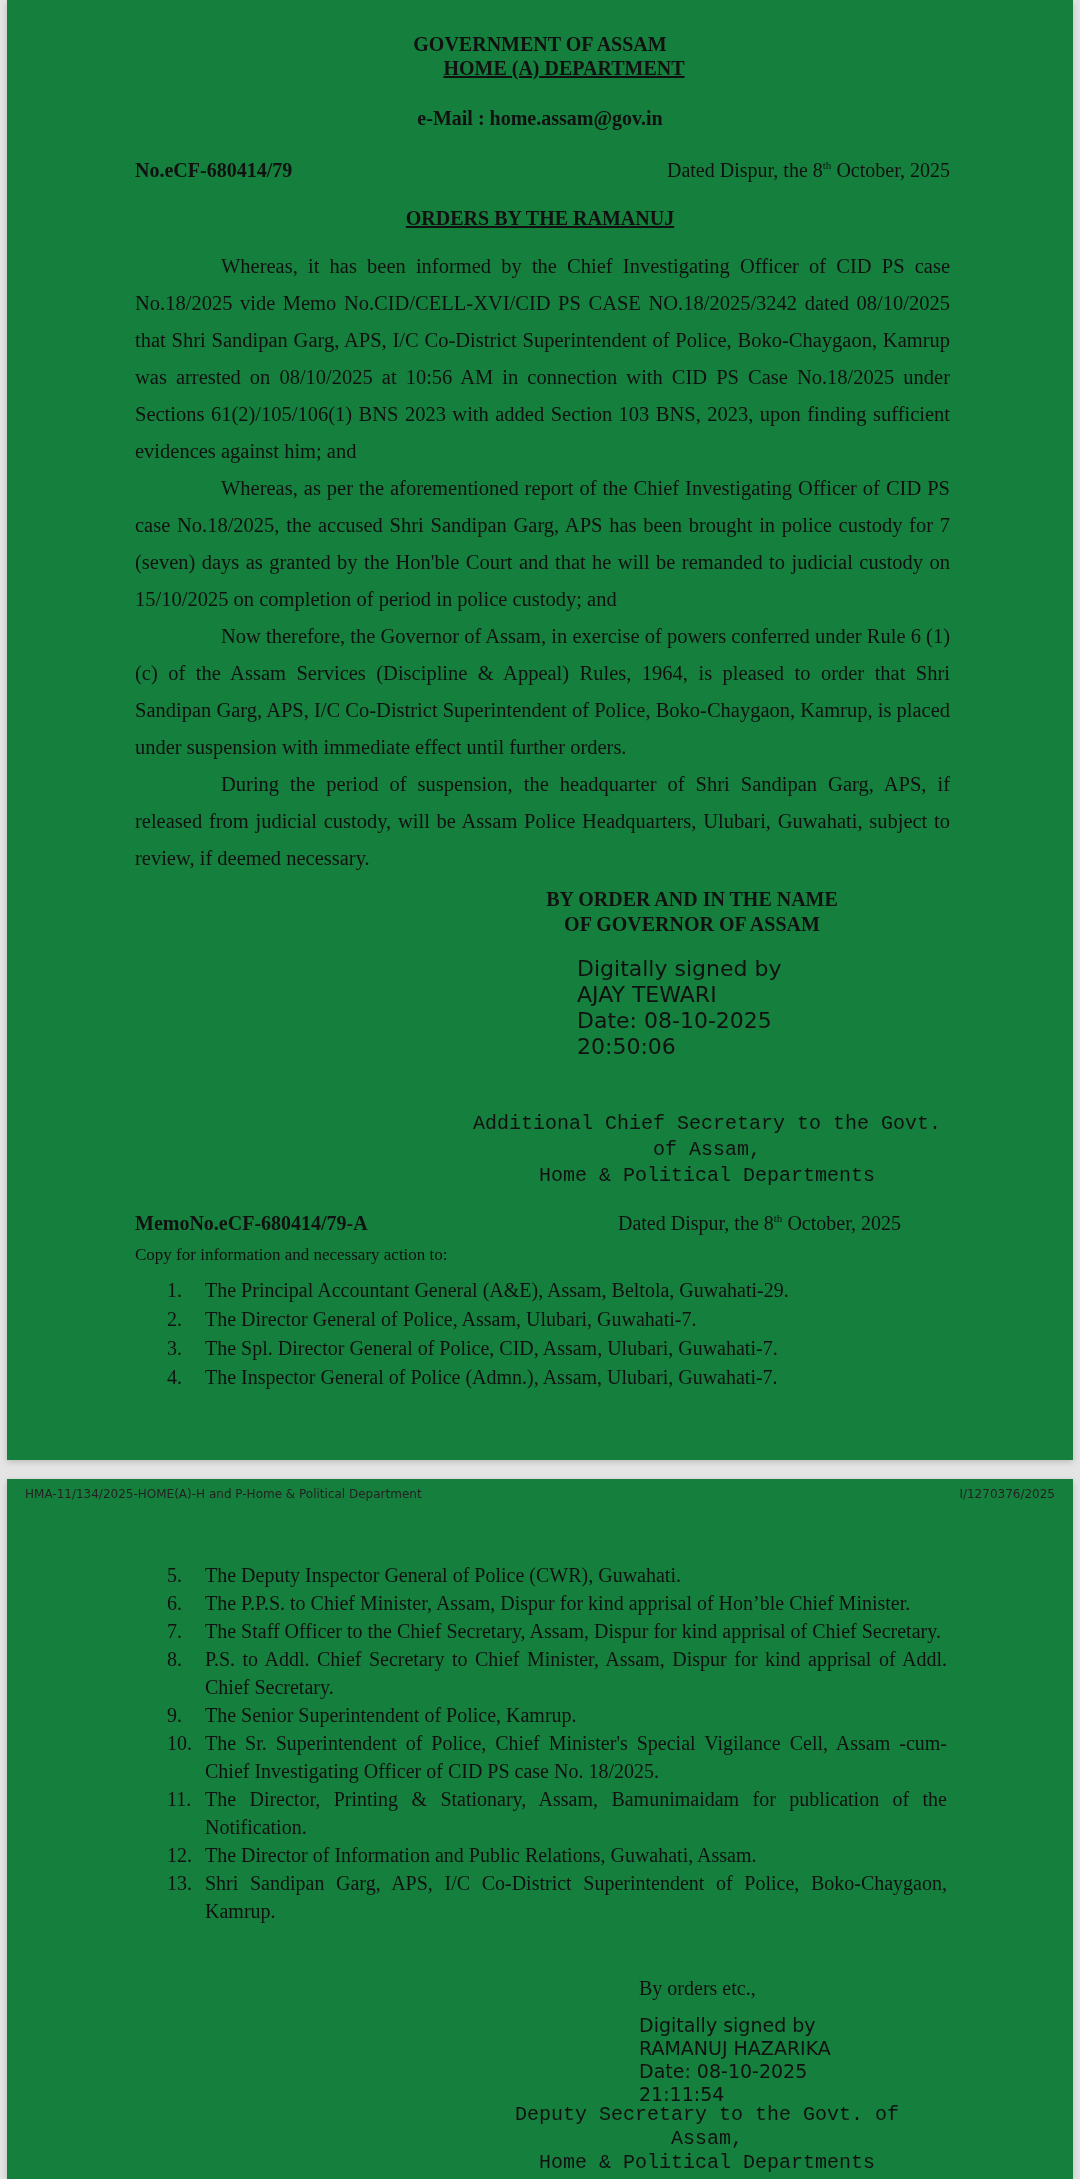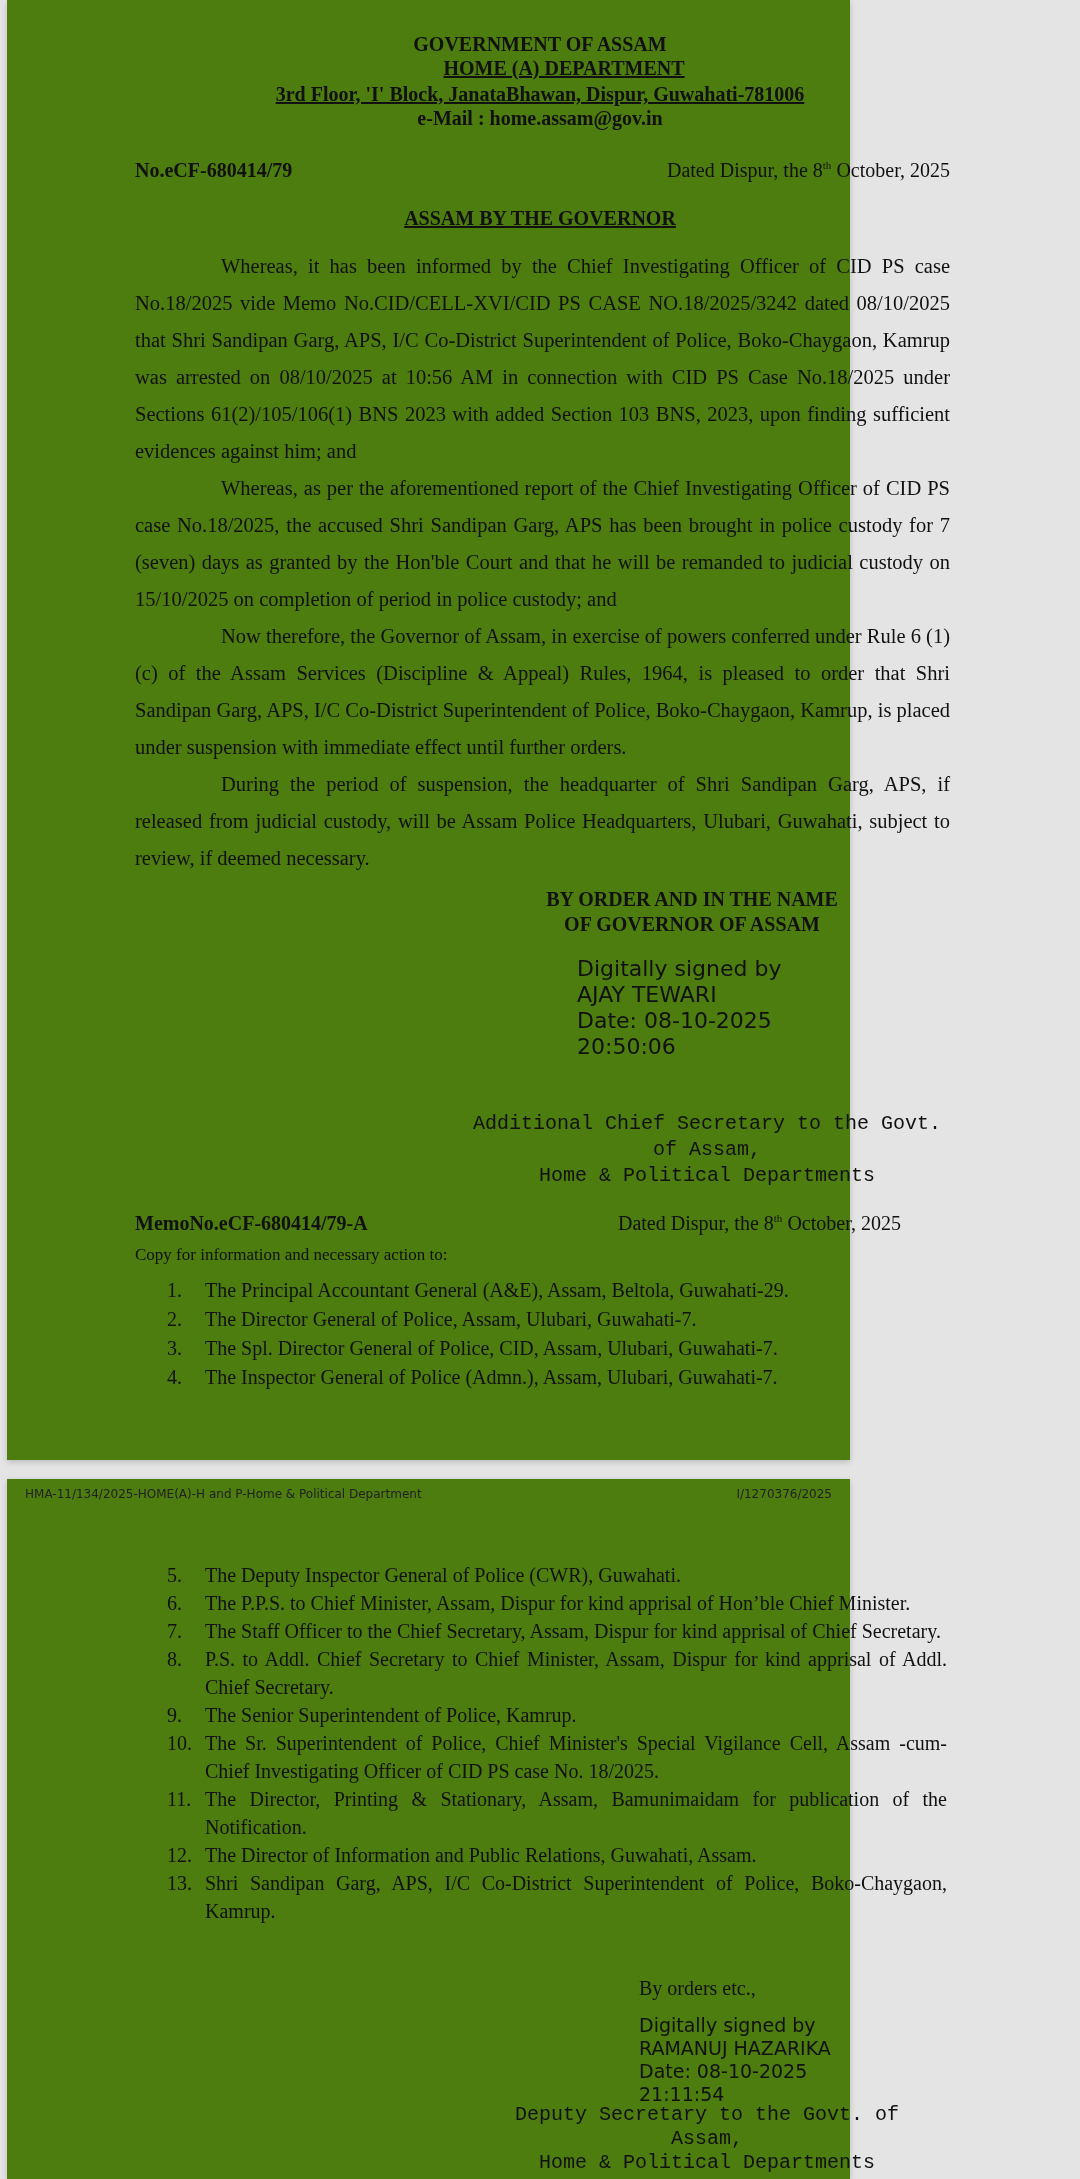--- a/index.html
+++ b/index.html
@@ -4,22 +4,22 @@
 <style>
   html, body { margin: 0; padding: 0; }
   body {
     width: 1080px; height: 2179px; overflow: hidden;
     background: #e4e4e4;
     font-family: "Liberation Serif", serif;
     color: #111;
     position: relative;
   }
   .page {
-    position: absolute; left: 7px; width: 843px;
-    background: #4d7c0f;
+    position: absolute; left: 7px; width: 1066px;
+    background: #15803d;
     box-shadow: 0 2px 6px rgba(0,0,0,0.18);
   }
   #page1 { top: 0; height: 1460px; }
   #page2 { top: 1479px; height: 700px; }
 
   .abs { position: absolute; }
   .bold { font-weight: bold; }
   .u { text-decoration: underline; }
 
   
@@ -58,32 +58,29 @@
 </style>
 </head>
 <body>
 
 <div class="page" id="page1">
 
   <div class="abs hdr" style="top:34px;">GOVERNMENT OF ASSAM</div>
   <div class="abs hdr" style="top:58px;padding-left:24px;">
     <span class="u">HOME (A) DEPARTMENT</span>
   </div>
-  <div class="abs hdr" style="top:84px;">
-    <span class="u">3rd Floor, 'I' Block, JanataBhawan, Dispur, Guwahati-781006</span>
-  </div>
   <div class="abs hdr" style="top:108px;">e-Mail : home.assam@gov.in</div>
 
   <div class="abs ref-line" style="top:159px;">
     <span class="bold">No.eCF-680414/79</span>
     <span><span>Dated Dispur, the 8</span><sup>th</sup><span> October, 2025</span></span>
   </div>
 
   <div class="abs hdr" style="top:208px;">
-    <span class="u">ASSAM BY THE GOVERNOR</span>
+    <span class="u">ORDERS BY THE RAMANUJ</span>
   </div>
 
   <div class="abs para" style="top:248px;"><span class="indent"></span><span>Whereas, it has been informed by the Chief Investigating Officer of CID PS case No.18/2025 vide Memo No.CID/CELL-XVI/CID PS CASE NO.18/2025/3242 dated 08/10/2025 that Shri Sandipan Garg, APS, I/C Co-District Superintendent of Police, Boko-Chaygaon, Kamrup was arrested on 08/10/2025 at 10:56 AM in connection with CID PS Case No.18/2025 under Sections 61(2)/105/106(1) BNS 2023 with added Section 103 BNS, 2023, upon finding sufficient evidences against him; and</span></div>
   <div class="abs para" style="top:470px;"><span class="indent"></span><span>Whereas, as per the aforementioned report of the Chief Investigating Officer of CID PS case No.18/2025, the accused Shri Sandipan Garg, APS has been brought in police custody for 7 (seven) days as granted by the Hon'ble Court and that he will be remanded to judicial custody on 15/10/2025 on completion of period in police custody; and</span></div>
   <div class="abs para" style="top:618px;"><span class="indent"></span><span>Now therefore, the Governor of Assam, in exercise of powers conferred under Rule 6 (1) (c) of the Assam Services (Discipline &amp; Appeal) Rules, 1964, is pleased to order that Shri Sandipan Garg, APS, I/C Co-District Superintendent of Police, Boko-Chaygaon, Kamrup, is placed under suspension with immediate effect until further orders.</span></div>
   <div class="abs para" style="top:766px;"><span class="indent"></span><span>During the period of suspension, the headquarter of Shri Sandipan Garg, APS, if released from judicial custody, will be Assam Police Headquarters, Ulubari, Guwahati, subject to review, if deemed necessary.</span></div>
 
   <div class="abs sign-head" style="top:886px;">BY ORDER AND IN THE NAME</div>
   <div class="abs sign-head" style="top:911px;">OF GOVERNOR OF ASSAM</div>
 

